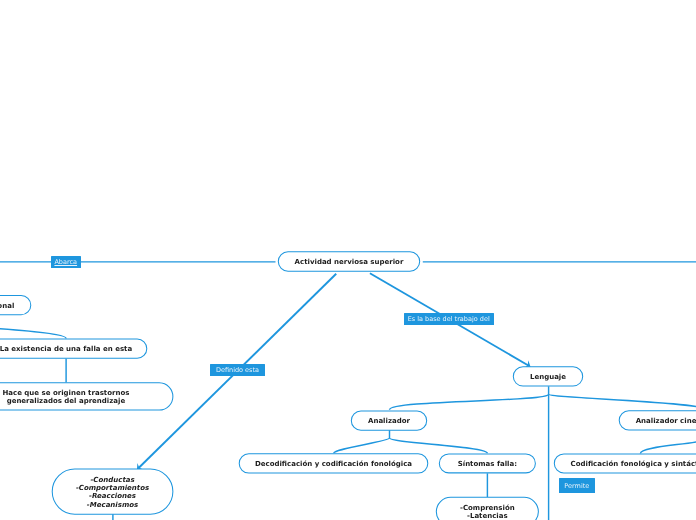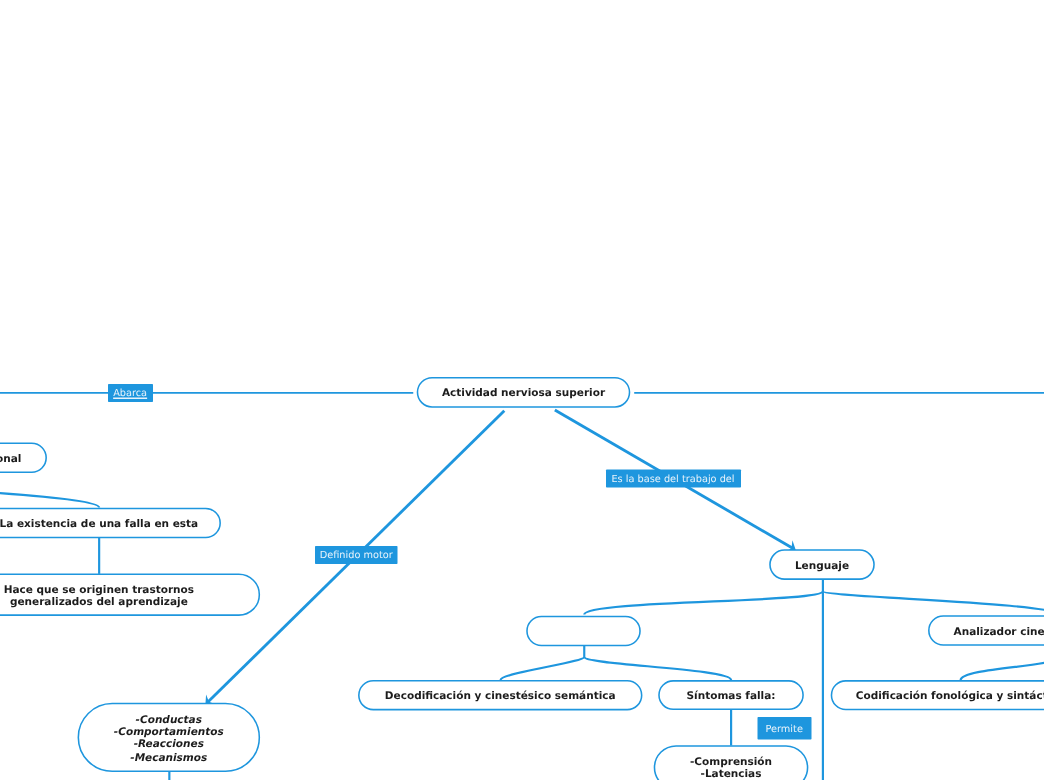--- a/index.html
+++ b/index.html
@@ -60,23 +60,24 @@
 <div class="node" style="left: -39.2px; top: 295px; width: 70.5px; height: 20.3px;">funcional</div>
     <div class="node" style="left: 277.8px; top: 251.3px; width: 142.4px; height: 20.5px; text-align: center;">Actividad nerviosa superior</div>
     <div class="node" style="left: -15.5px; top: 338.5px; width: 162.8px; height: 20.3px;">La existencia de una falla en esta</div>
     <div class="node" style="left: -41.6px; top: 382.3px; width: 215px; height: 28.3px;">Hace que se originen trastornos
 generalizados del aprendizaje</div>
     <div class="node" style="left: 51.7px; top: 468.5px; width: 121.7px; height: 46.2px; font-style: italic;">-Conductas
 -Comportamientos
 -Reacciones
 -Mecanismos</div>
     <div class="node" style="left: 512.8px; top: 366.2px; width: 70.4px; height: 20.4px;">Lenguaje</div>
+    <div class="node" style="left: 350.8px; top: 410.5px; width: 76.4px; height: 20.3px;">Analizador</div>
     <div class="node" style="left: 618.7px; top: 410.2px; width: 176px; height: 20.3px;">Analizador cinestésico motor verbal</div>
-    <div class="node" style="left: 238.7px; top: 453.3px; width: 189.6px; height: 20.3px;">Decodificación y cinestésico semántica</div>
+    <div class="node" style="left: 238.7px; top: 453.3px; width: 189.6px; height: 20.3px;">Decodificación y codificación fonológica</div>
     <div class="node" style="left: 438.8px; top: 453.4px; width: 97.1px; height: 20px;">Síntomas falla:</div>
     <div class="node" style="left: 553.8px; top: 453.4px; width: 172.7px; height: 20.1px;">Codificación fonológica y sintáctica</div>
     <div class="node" style="left: 435.8px; top: 496.8px; width: 103.1px; height: 29.8px;">-Comprensión
 -Latencias</div>
-    <div class="lbl" style="left: 72px; top: 256px; width: 29.5px; height: 11.7px; text-decoration: underline;">Abarca</div>
-    <div class="lbl" style="left: 210.4px; top: 363.9px; width: 54.2px; height: 12.5px;">Definido motor</div>
+    <div class="lbl" style="left: 51px; top: 256px; width: 29.5px; height: 11.7px; text-decoration: underline;">Abarca</div>
+    <div class="lbl" style="left: 210.4px; top: 363.9px; width: 54.2px; height: 12.5px;">Definido esta</div>
     <div class="lbl" style="left: 403.6px; top: 312.5px; width: 90.2px; height: 12.2px;">Es la base del trabajo del</div>
-    <div class="lbl" style="left: 505px; top: 478.4px; width: 35.6px; height: 14.7px;">Permite</div>
+    <div class="lbl" style="left: 559px; top: 478.4px; width: 35.6px; height: 14.7px;">Permite</div>
   </div>
 
 </body></html>

